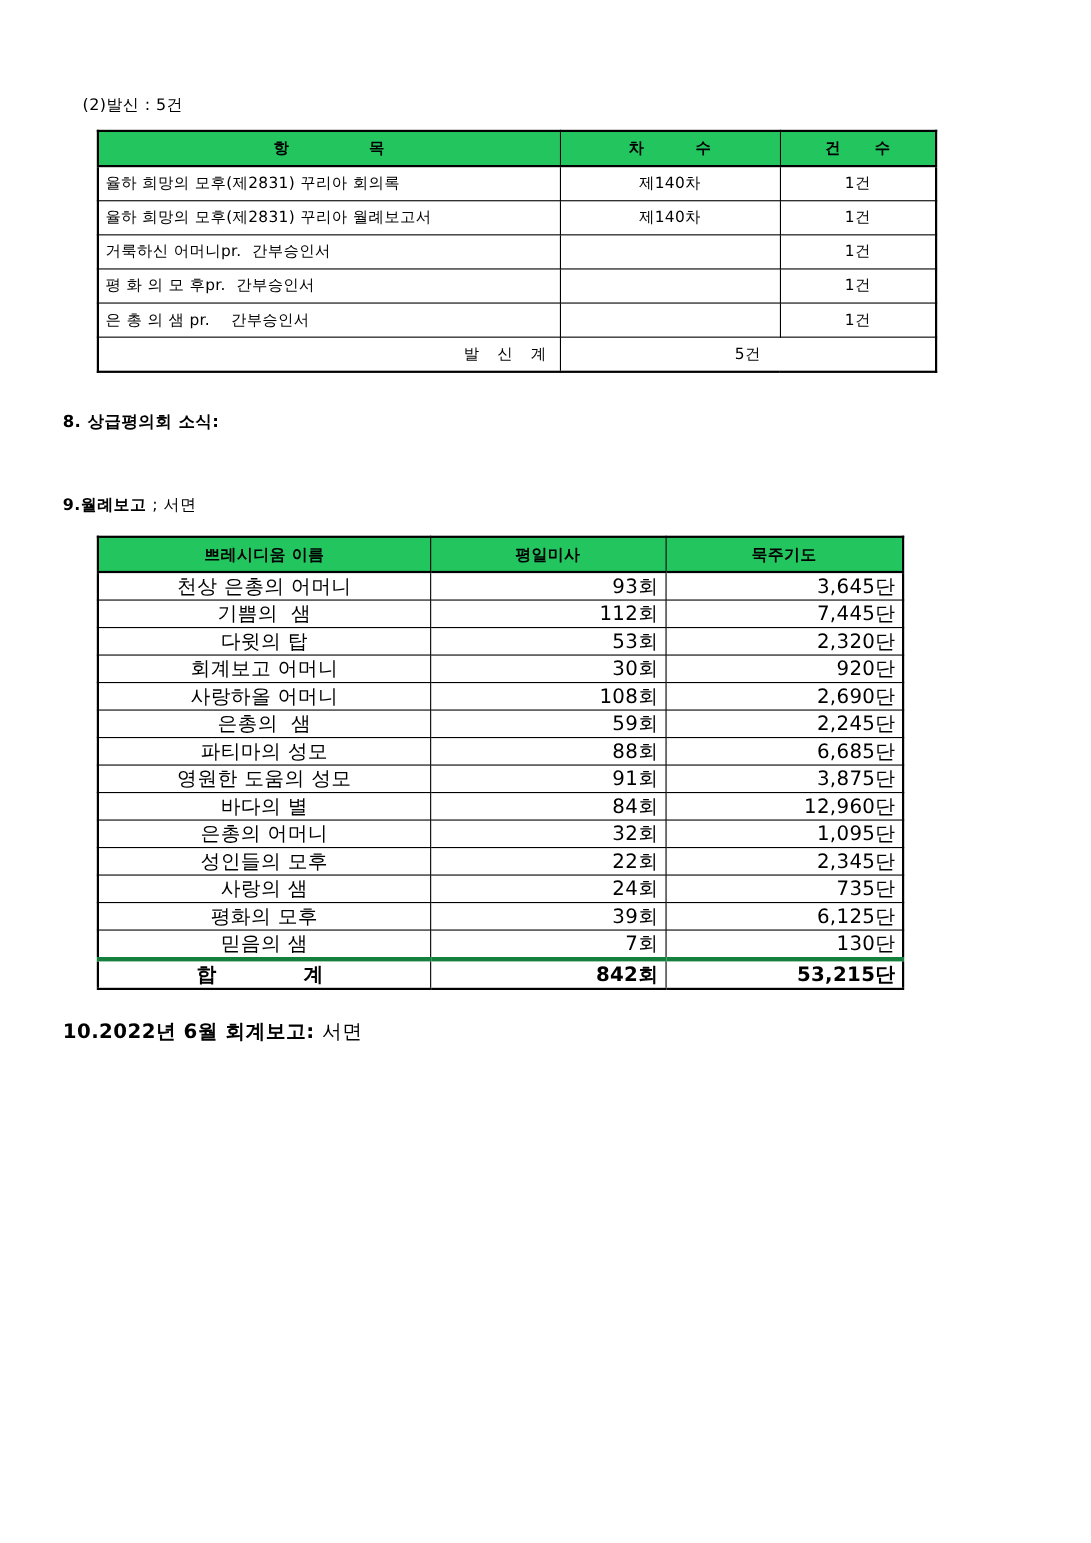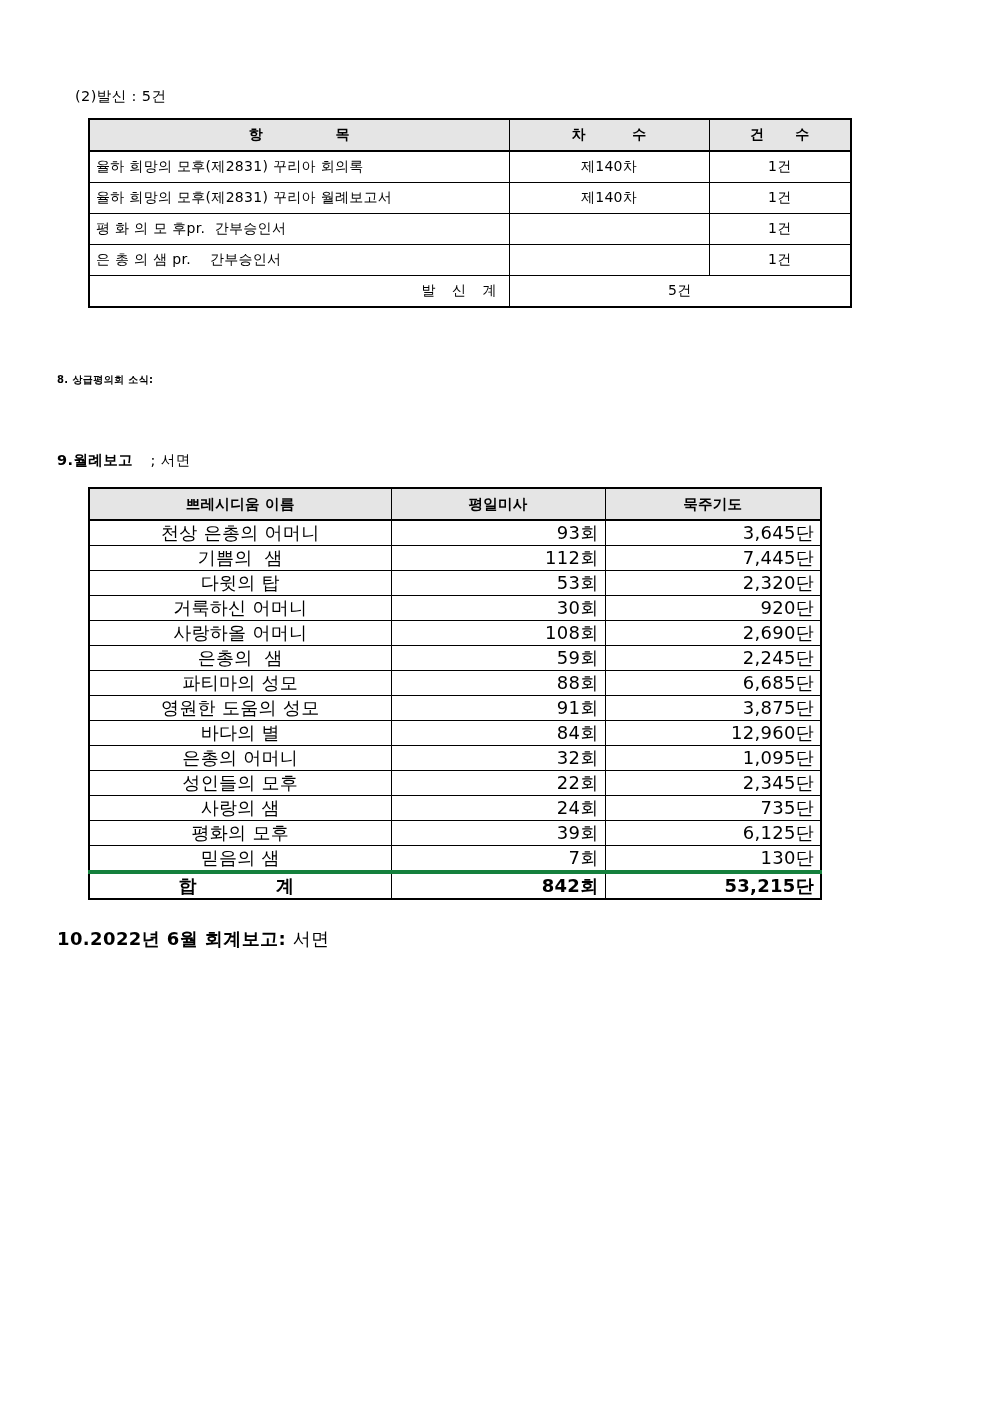--- a/index.html
+++ b/index.html
@@ -26,44 +26,44 @@
   .txt {
     position: absolute;
     white-space: pre;
     font-size: 14.5px;
     line-height: 1.2;
     letter-spacing: 0.4px;
   }
   .txt-bold { font-weight: bold; }
 
   #caption-dispatch { left: 75px;  top: 88px;  font-size: 14.5px; }
-  #heading-8        { left: 57px;  top: 374px; font-weight: bold; font-size: 10px; }
+  #heading-8        { left: 57px;  top: 374px; font-weight: bold; font-size: 15px; }
   #heading-9        { left: 57px;  top: 452px; font-weight: bold; font-size: 14.5px; }
-  #heading-9 .light { font-weight: normal; margin-left: 12px; }
+  #heading-9 .light { font-weight: normal; }
   #heading-10       { left: 57px;  top: 928px; font-weight: bold; font-size: 18px; }
   #heading-10 .light{ font-weight: normal; }
 
   
   .doc-table {
     position: absolute;
     border-collapse: collapse;
     table-layout: fixed;
     font-size: 14px;
     background: #ffffff;
   }
   .doc-table td, .doc-table th {
     border: 1px solid #000000;
     padding: 0 6px;
     font-weight: normal;
     vertical-align: middle;
     white-space: pre;
     letter-spacing: 0.3px;
   }
   .doc-table thead th {
-    background: #e5e5e5;
+    background: #22c55e;
     font-weight: bold;
     text-align: center;
     border-bottom: 1px solid #000000;
   }
   .doc-table {
     border: 2px solid #000000;
   }
   .hdr-sep td, .hdr-sep th { border-top: 2px solid #000000; }
 
   .c-center { text-align: center; }
@@ -131,20 +131,25 @@
         <td class="c-left">율하 희망의 모후(제2831) 꾸리아 회의록</td>
         <td class="c-center">제140차</td>
         <td class="c-center">1건</td>
       </tr>
       <tr>
         <td class="c-left">율하 희망의 모후(제2831) 꾸리아 월례보고서</td>
         <td class="c-center">제140차</td>
         <td class="c-center">1건</td>
       </tr>
       <tr>
+        <td class="c-left">거룩하신 어머니pr.  간부승인서</td>
+        <td class="c-center"></td>
+        <td class="c-center">1건</td>
+      </tr>
+      <tr>
         <td class="c-left">평 화 의 모 후pr.  간부승인서</td>
         <td class="c-center"></td>
         <td class="c-center">1건</td>
       </tr>
       <tr>
         <td class="c-left">은 총 의 샘 pr.    간부승인서</td>
         <td class="c-center"></td>
         <td class="c-center">1건</td>
       </tr>
       <tr>
@@ -181,21 +186,21 @@
         <td class="c-center">기쁨의  샘</td>
         <td class="c-right">112회</td>
         <td class="c-right">7,445단</td>
       </tr>
       <tr>
         <td class="c-center">다윗의 탑</td>
         <td class="c-right">53회</td>
         <td class="c-right">2,320단</td>
       </tr>
       <tr>
-        <td class="c-center">거룩하신 어머니</td>
+        <td class="c-center">회계보고 어머니</td>
         <td class="c-right">30회</td>
         <td class="c-right">920단</td>
       </tr>
       <tr>
         <td class="c-center">사랑하올 어머니</td>
         <td class="c-right">108회</td>
         <td class="c-right">2,690단</td>
       </tr>
       <tr>
         <td class="c-center">은총의  샘</td>

